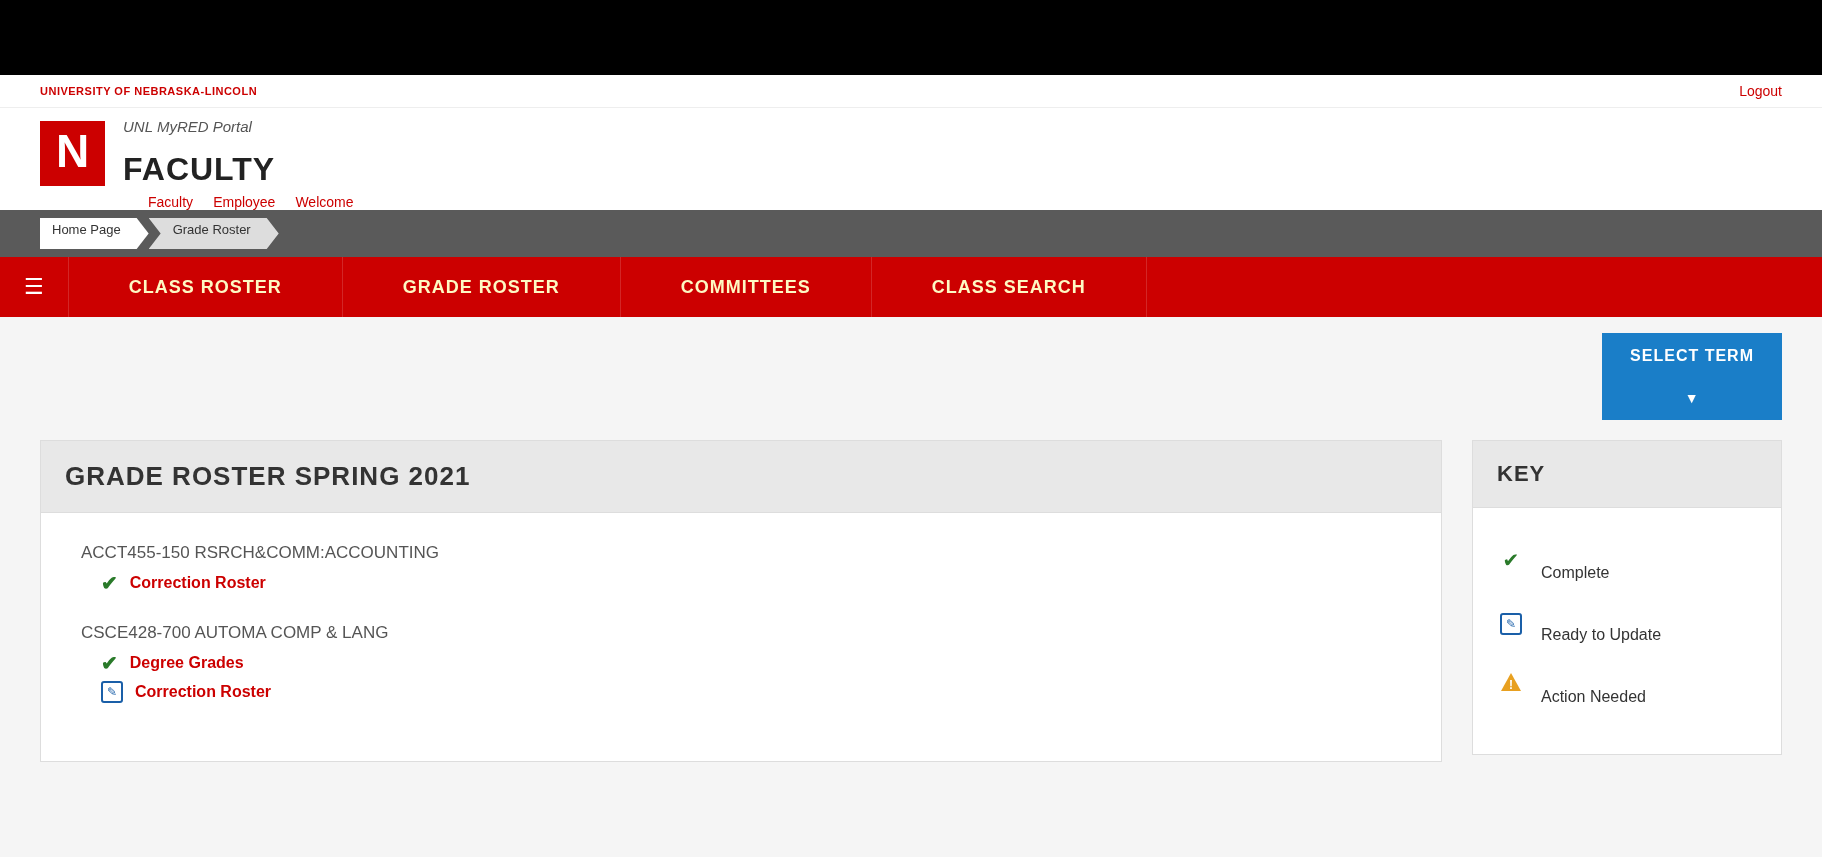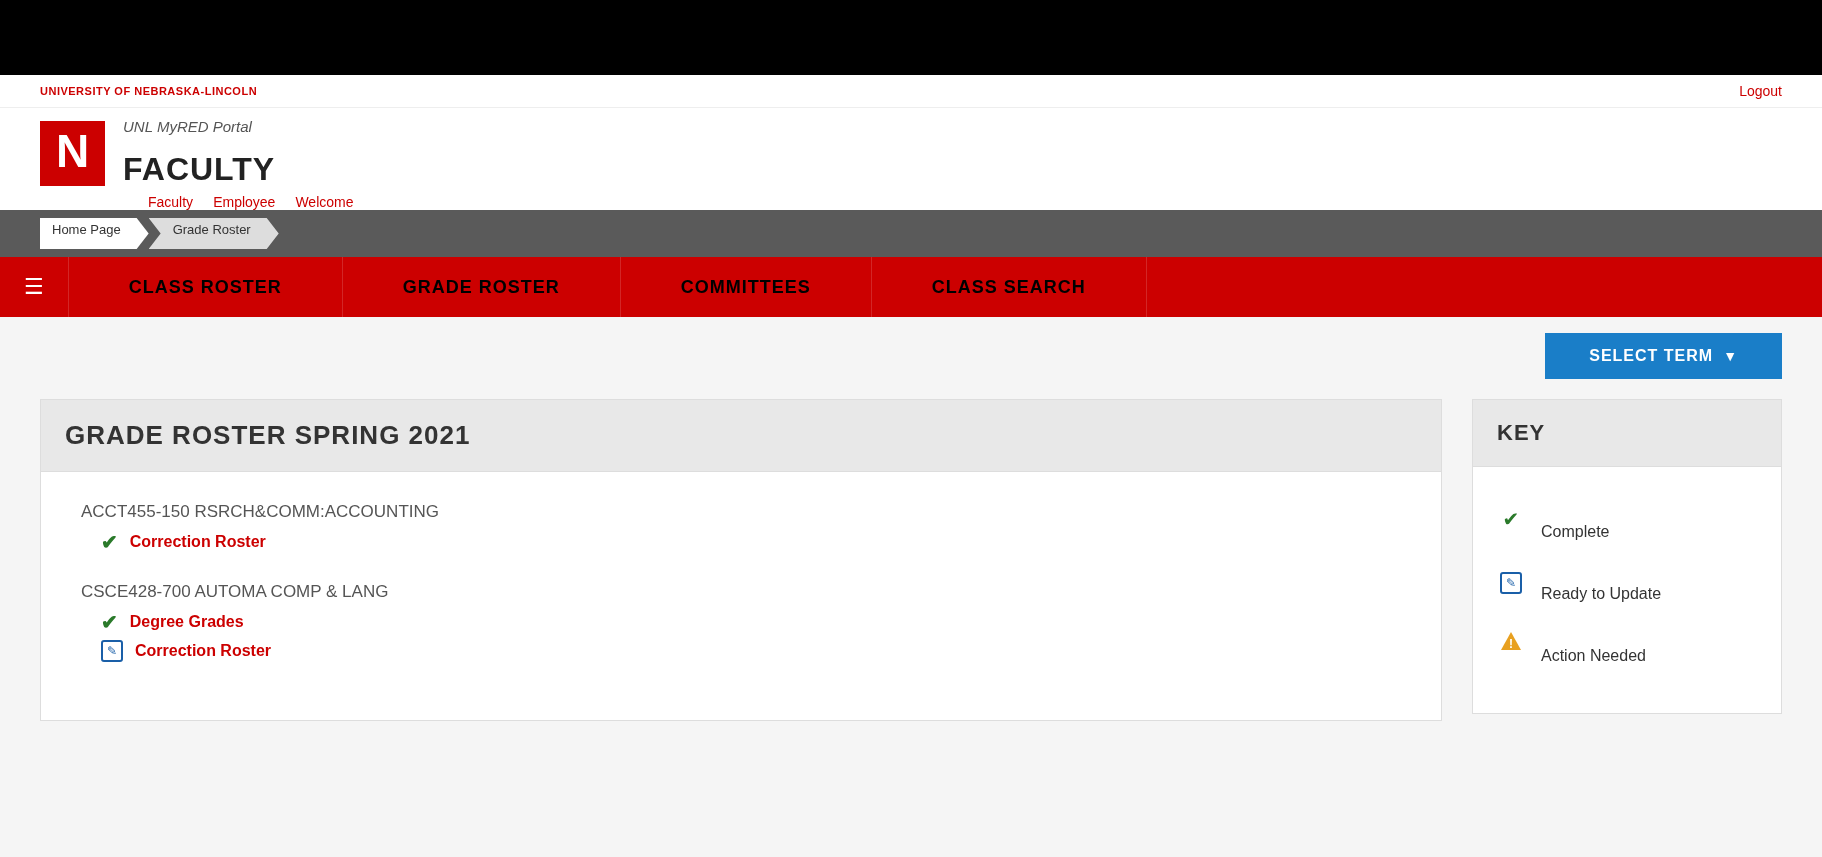--- a/index.html
+++ b/index.html
@@ -144,21 +144,21 @@
       align-items: center;
     }
 
     .nav-items {
       display: flex;
       flex: 1;
       height: 100%;
     }
 
     .nav-item {
-      color: #000000;
+      color: #fef9c3;
       font-size: 18px;
       font-weight: bold;
       letter-spacing: 1px;
       text-transform: uppercase;
       padding: 0 60px;
       display: flex;
       align-items: center;
       cursor: pointer;
       height: 100%;
       border-right: 1px solid rgba(255,255,255,0.15);
@@ -179,29 +179,30 @@
     .select-term-row {
       display: flex;
       justify-content: flex-end;
       padding: 16px 40px 0 40px;
     }
 
     .select-term-btn {
       background: #1a7ec8;
       color: #fff;
       border: none;
-      padding: 14px 44px;
+      padding: 14px 28px;
       font-size: 16px;
       font-weight: bold;
       letter-spacing: 1px;
       cursor: pointer;
       display: flex;
       align-items: center;
-      gap: 10px;
+      gap: 25px;
       text-transform: uppercase;
+      flex-direction: column;
     }
 
     .select-term-btn .chevron {
       font-size: 14px;
     }
 
     
     .main-content {
       flex: 1;
     }

